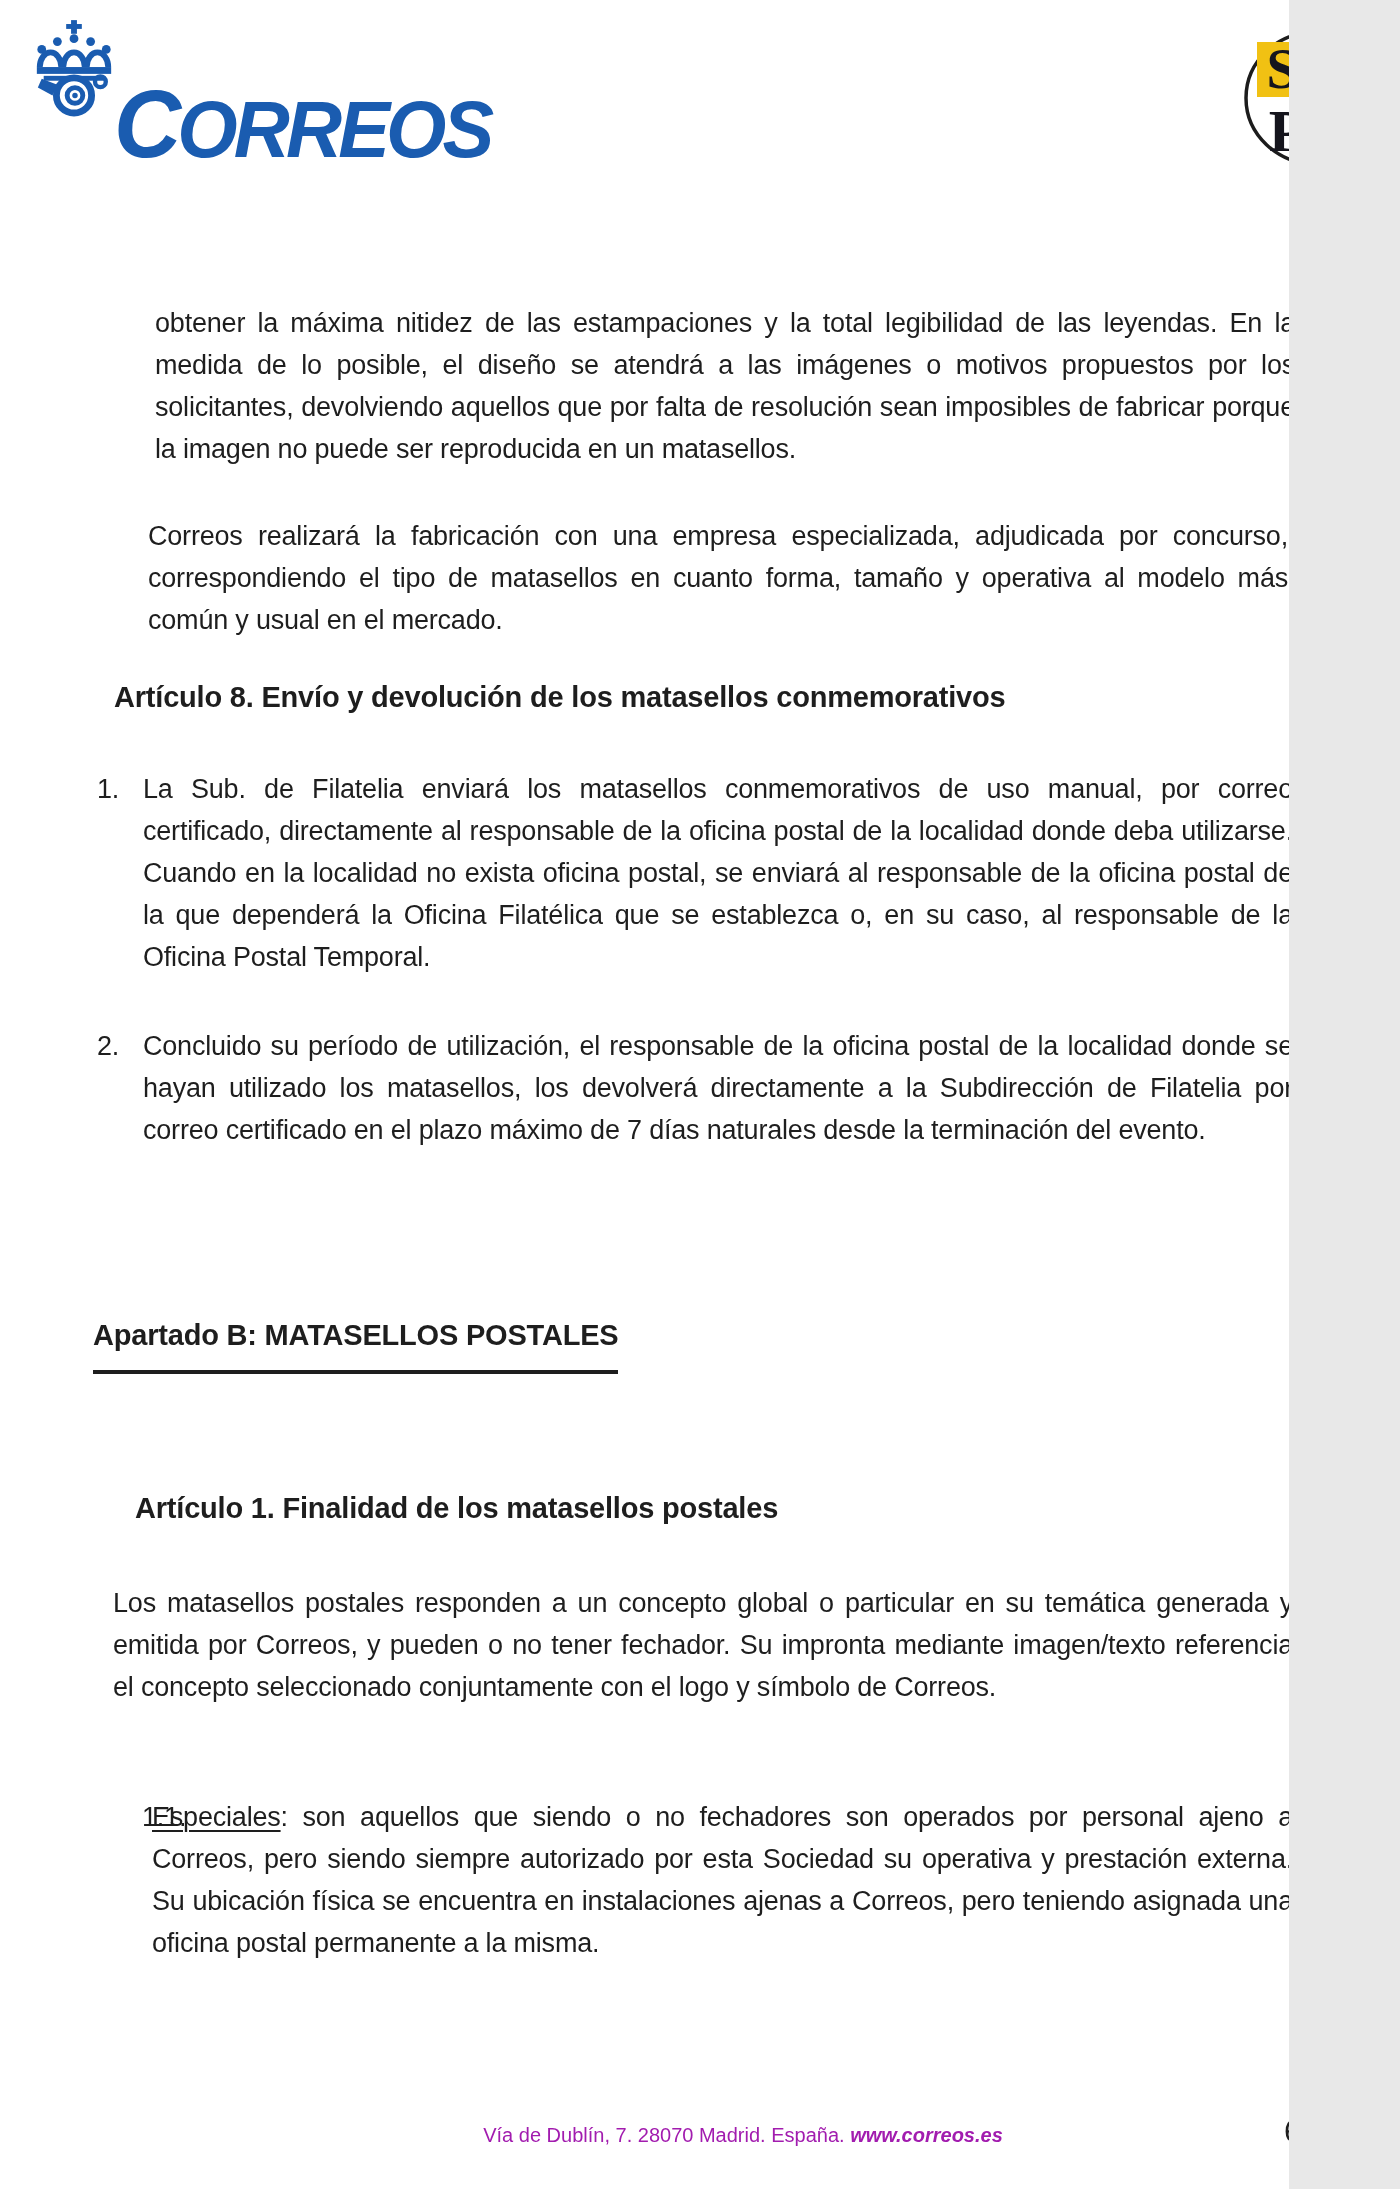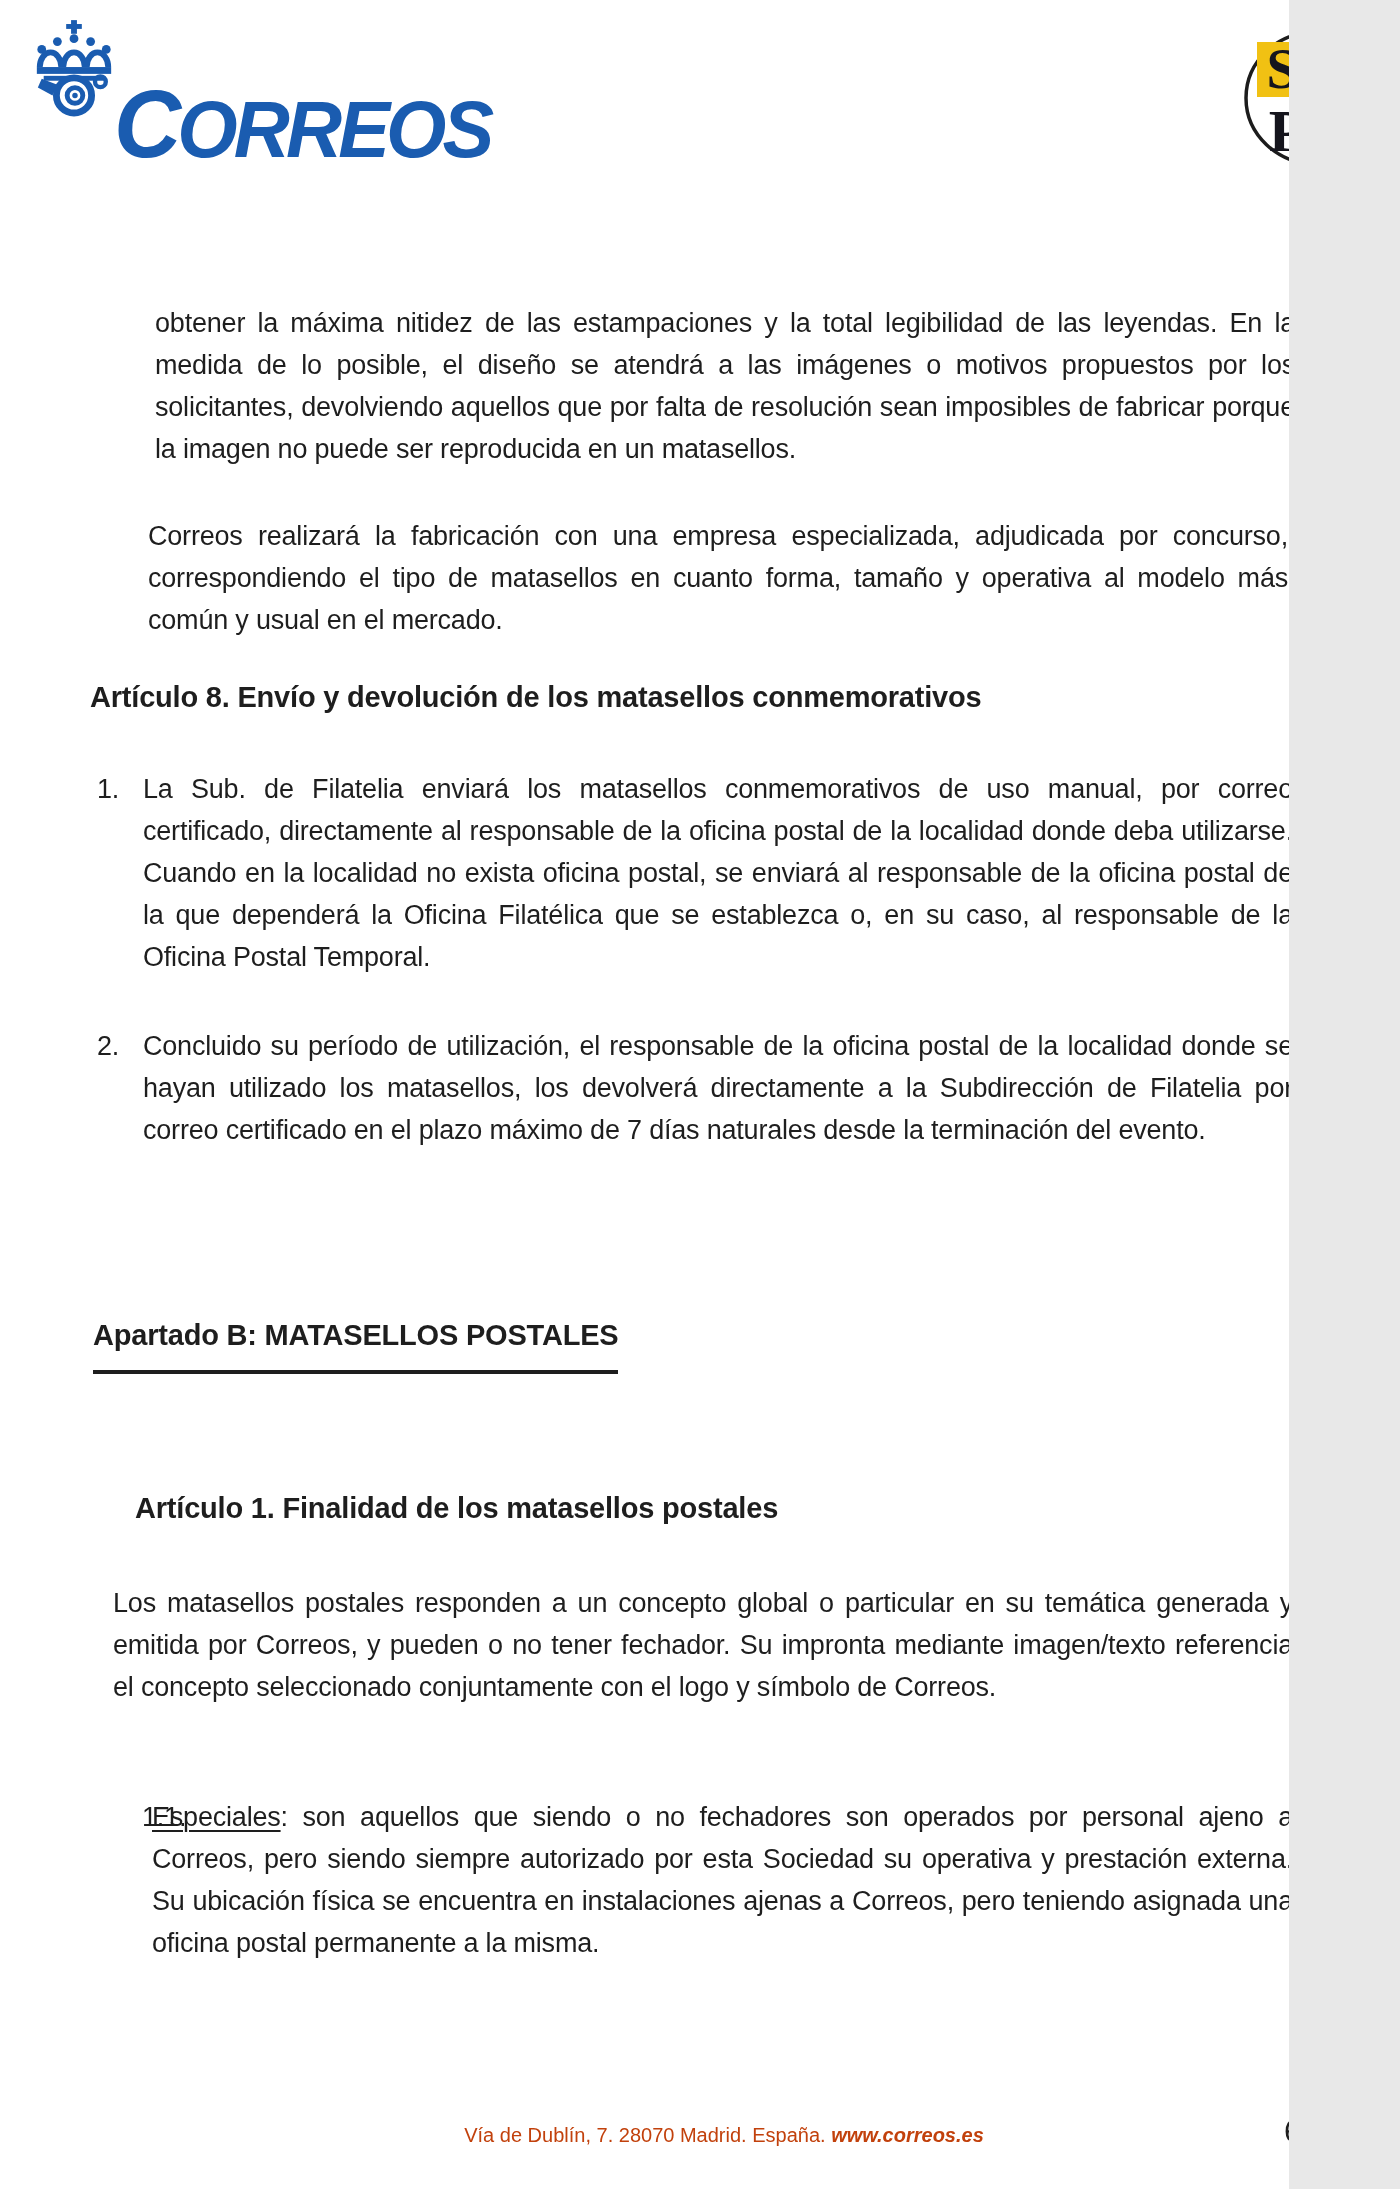--- a/index.html
+++ b/index.html
@@ -48,23 +48,23 @@
     position:absolute;left:143px;width:1150px;
     font-size:27px;line-height:42px;
     text-align:justify;letter-spacing:-0.2px;
   }
   .list-num{position:absolute;left:-46px;top:0;}
   .item11{left:152px;width:1141px;}
   .item11 .list-num{left:-48px;margin-left:38px;}
   .uword{text-decoration:underline;text-decoration-thickness:2px;text-underline-offset:4px;}
   
   .footer-line{
-    position:absolute;left:124px;top:2124px;width:1200px;
+    position:absolute;left:143px;top:2124px;width:1200px;
     text-align:center;font-size:20px;letter-spacing:0;
-    color:#c2410c;white-space:nowrap;
+    color:#a21caf;white-space:nowrap;
   }
   .footer-site{font-weight:bold;font-style:italic;}
   .page-num{
     position:absolute;left:1284px;top:2114px;
     font-size:31px;color:#1e1e1e;
   }
 </style>
 </head>
 <body>
 
@@ -100,21 +100,21 @@
     <text class="sepi-letter" x="50" y="64" font-size="56">S</text>
     <text class="sepi-letter" x="101" y="66" font-size="60">E</text>
     <text class="sepi-letter" x="55" y="127" font-size="60">P</text>
     <text class="sepi-letter" x="103" y="123" font-size="54">I</text>
   </svg>
 
   <div class="para" style="left:155px;top:302px;width:1140px;">obtener la máxima nitidez de las estampaciones y la total legibilidad de las leyendas. En la medida de lo posible, el diseño se atendrá a las imágenes o motivos propuestos por los solicitantes, devolviendo aquellos que por falta de resolución sean imposibles de fabricar porque la imagen no puede ser reproducida en un matasellos.</div>
 
   <div class="para" style="left:148px;top:515px;width:1140px;">Correos realizará la fabricación con una empresa especializada, adjudicada por concurso, correspondiendo el tipo de matasellos en cuanto forma, tamaño y operativa al modelo más común y usual en el mercado.</div>
 
-  <div class="heading" style="left:90px;top:681px;">Artículo 8. Envío y devolución de los matasellos conmemorativos</div>
+  <div class="heading" style="left:114px;top:681px;">Artículo 8. Envío y devolución de los matasellos conmemorativos</div>
 
   <div class="list-item" style="top:768px;">
     <span class="list-num">1.</span><span>La Sub. de Filatelia enviará los matasellos conmemorativos de uso manual, por correo certificado, directamente al responsable de la oficina postal de la localidad donde deba utilizarse. Cuando en la localidad no exista oficina postal, se enviará al responsable de la oficina postal de la que dependerá la Oficina Filatélica que se establezca o, en su caso, al responsable de la Oficina Postal Temporal.</span>
   </div>
 
   <div class="list-item" style="top:1025px;">
     <span class="list-num">2.</span><span>Concluido su período de utilización, el responsable de la oficina postal de la localidad donde se hayan utilizado los matasellos, los devolverá directamente a la Subdirección de Filatelia por correo certificado en el plazo máximo de 7 días naturales desde la terminación del evento.</span>
   </div>
 
   <div class="heading" style="left:93px;top:1319px;">

